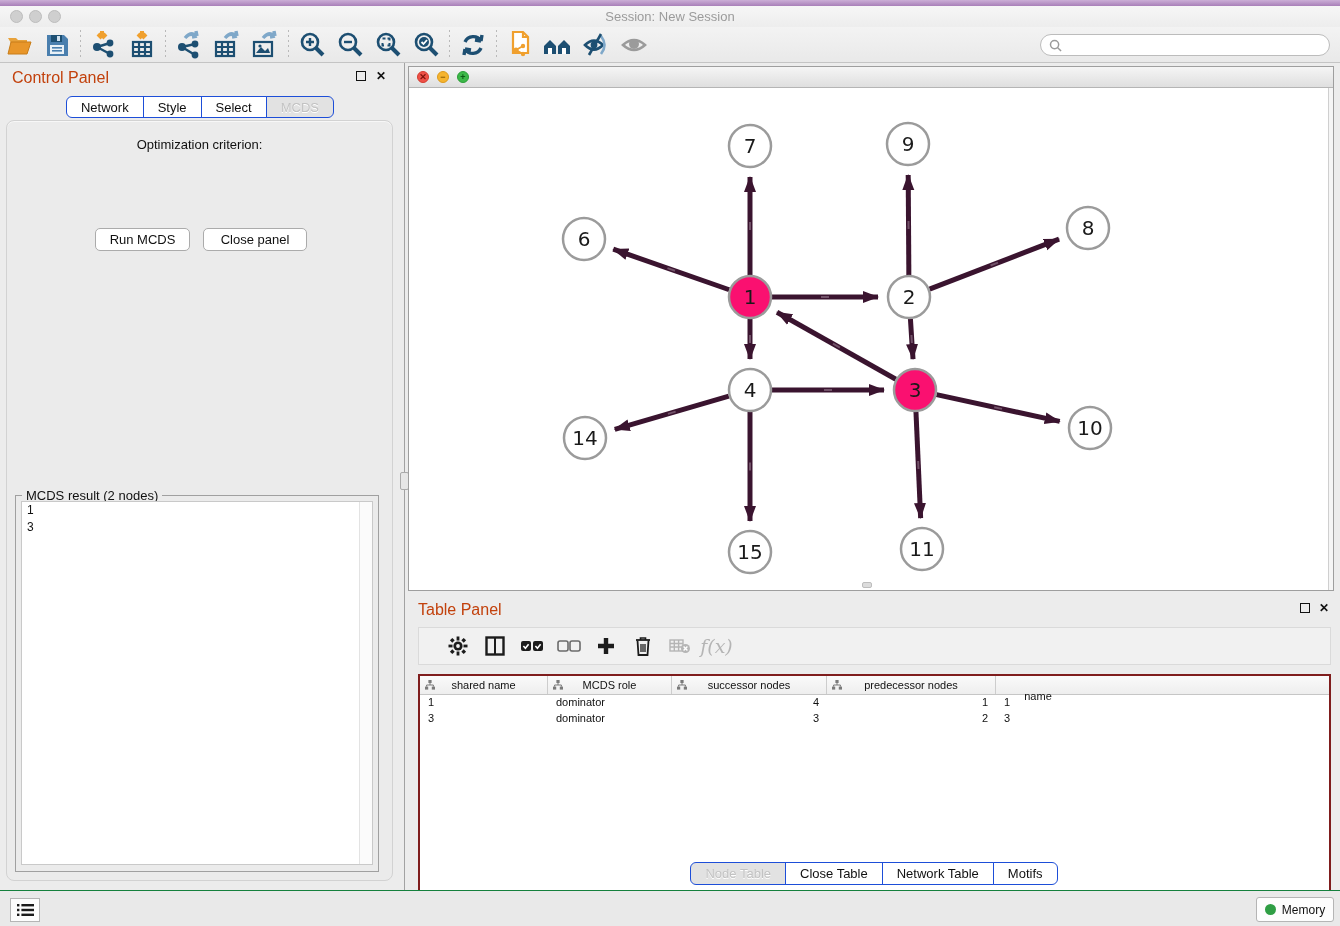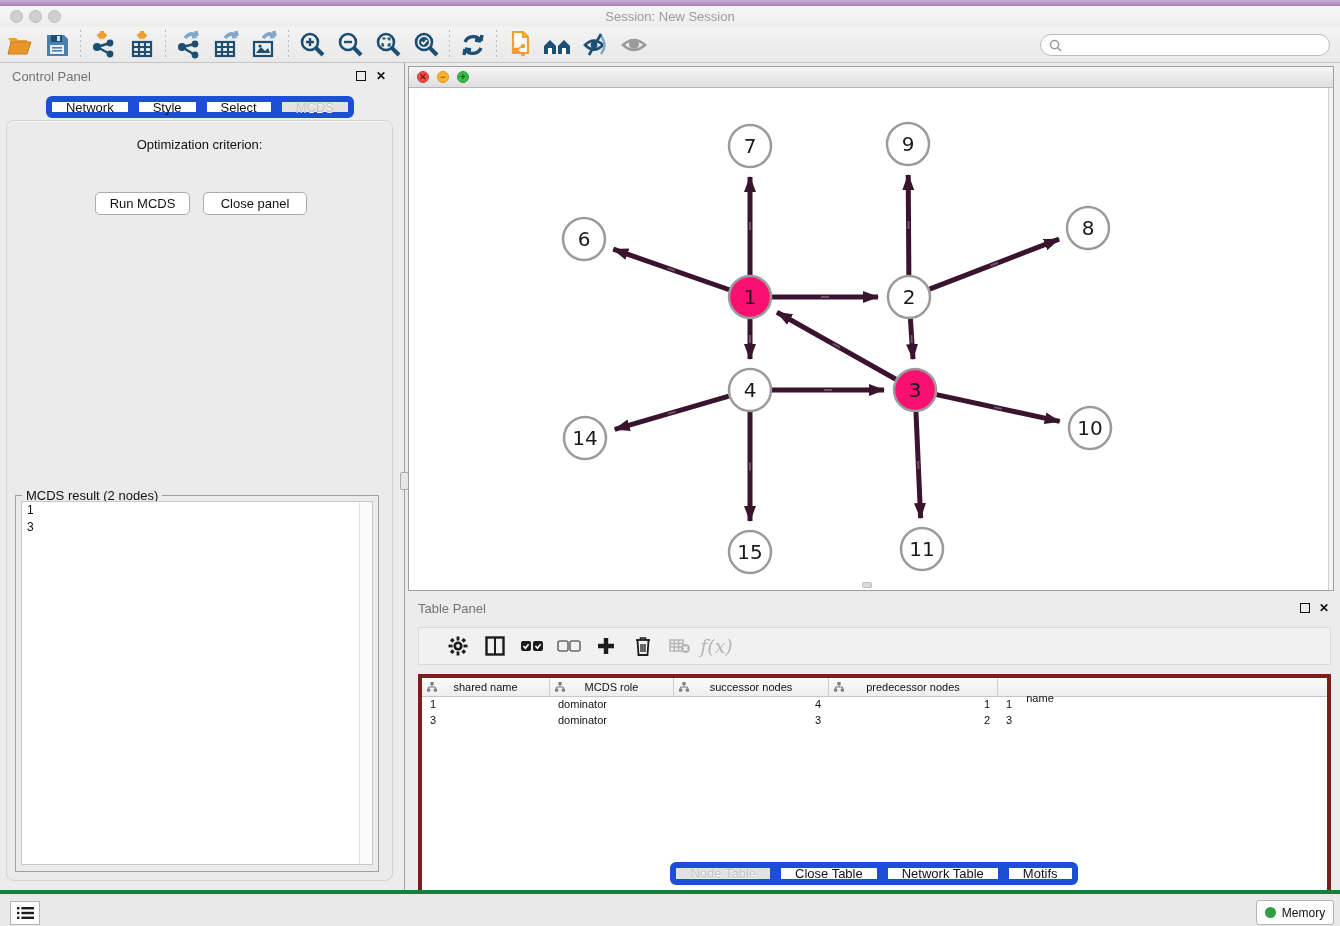--- a/index.html
+++ b/index.html
@@ -26,43 +26,43 @@
   .tsep { width:1px; height:30px; margin:0 4px;
      background-image:linear-gradient(#b9b9b9 40%, transparent 40%);
      background-size:1px 5px; }
   .searchbox { position:absolute; right:10px; top:7px; width:290px; height:22px;
      background:#fff; border:1px solid #bcbcbc; border-radius:12px;
      display:flex; align-items:center; padding-left:8px; }
   .searchbox input { border:none; outline:none; flex:1; font-size:12px; background:transparent; }
 
   
   .panel-title-row { position:absolute; left:0; right:0; top:0; height:26px; }
-  .panel-title { position:absolute; left:12px; top:6px; font-size:13px; color:#737373; }
+  .panel-title { position:absolute; left:12px; top:6px; font-size:16px; color:#c2410c; }
   .wicon { position:absolute; top:6px; width:14px; height:14px; font-size:12px; color:#111;
      display:flex; align-items:center; justify-content:center; line-height:1; cursor:default; }
   .float-icon { font-size:11px; border:1.5px solid #111; width:10px; height:10px; margin-top:2px; }
 
   
   .control-panel { position:absolute; left:0; top:63px; width:400px; height:827px; }
   .ctl-tabs { position:absolute; left:0; right:0; top:33px; display:flex; justify-content:center; }
-  .tabbtn { height:22px; font-size:13px; color:#111; background:#fff; border:6px solid #1d4ed8;
+  .tabbtn { height:22px; font-size:13px; color:#111; background:#fff; border:1px solid #1d4ed8;
      padding:0 14px; margin-left:-1px; display:flex; align-items:center; white-space:nowrap; }
   .tabbtn:first-child { border-radius:6px 0 0 6px; margin-left:0; }
   .tabbtn:last-child { border-radius:0 6px 6px 0; }
   .tabbtn.active { background:#e2e2e2; color:#c2c2c2; text-shadow:0 1px 0 #fff; }
   .ctl-box { position:absolute; left:6px; right:7px; top:57px; bottom:9px;
      background:#ebebeb; border:1px solid #d2d2d2; border-radius:8px; box-shadow:inset 0 1px 0 #f7f7f7; }
   .opt-label { position:absolute; left:0; right:0; top:16px; text-align:center; font-size:13px; color:#111; }
   .dropdown { position:absolute; left:39px; top:38px; width:308px; height:23px; background:#fff;
      border:1px solid #a9a9a9; border-radius:5px; display:flex; align-items:center;
      font-size:13px; padding-left:12px; color:#111; }
   .dropdown .chev { position:absolute; right:7px; top:3px; }
   .pushbtn { position:absolute; height:23px; background:#fff; border:1px solid #ababab;
      border-radius:5px; font-size:13px; color:#111; display:flex; align-items:center;
-     justify-content:center; font-family:"Liberation Sans",sans-serif; }
+     justify-content:center; font-family:"Liberation Sans",sans-serif;margin-top:36px; }
   .result-fs { position:absolute; left:8px; right:13px; top:374px; height:377px;
      border:1px solid #a0a0a0; }
   .result-legend { position:absolute; left:6px; top:-8px; background:#ebebeb; padding:0 4px;
      font-size:13px; color:#111; }
   .result-area { position:absolute; left:5px; right:5px; top:5px; bottom:6px; background:#fff;
      border:1px solid #c9c9c9; font-size:12px; color:#111; overflow:hidden; }
   .result-area .line { padding:0 0 0 5px; line-height:17px; }
   .result-area .vscroll { position:absolute; right:0; top:0; bottom:0; width:13px;
      background:#fbfbfb; border-left:1px solid #e3e3e3; }
 
@@ -90,35 +90,35 @@
   .vtrack { position:absolute; right:0; top:0; bottom:0; width:5px; background:#f5f5f5;
      border-left:1px solid #cfcfcf; }
 
   
   .table-panel { position:absolute; left:408px; top:595px; width:932px; height:293px; }
   .tp-toolbar { position:absolute; left:10px; right:9px; top:32px; height:38px;
      background:#f1f1f1; border:1px solid #dadada; display:flex; align-items:center; padding-left:20px; }
   .tp-tbtn { width:37px; height:30px; display:flex; align-items:center; justify-content:center; }
   .fx { font-family:"DejaVu Serif", serif; font-style:italic; font-size:19px; color:#b5b5b5; }
   .tbl { position:absolute; left:10px; right:9px; top:79px; height:224px; background:#fff;
-     border:4px solid #7f1d1d; overflow:hidden; }
+     border:2px solid #7f1d1d; overflow:hidden; }
   .tbl-header { display:flex; height:19px; border-bottom:1px solid #c6c6c6;
      background:linear-gradient(#fafafa,#eeeeee); }
   .th { display:flex; align-items:center; justify-content:center; gap:5px; font-size:11px;
      color:#111; border-right:1px solid #cdcdcd; position:relative; }
   .th svg { position:absolute; left:5px; }
   .tbl-row { display:flex; height:16px; font-size:11px; color:#111; }
   .td { padding:1px 8px 0 8px; overflow:hidden; white-space:nowrap; }
   .td.right { text-align:right; }
   .tp-tabs { position:absolute; left:0; right:0; top:267px; display:flex; justify-content:center; }
   .tp-tabs .tabbtn { height:23px; }
 
   
   .statusbar { position:absolute; left:0; top:890px; width:1340px; height:36px;
-     background:#e9e9e9; border-top:4px solid #15803d;padding-left:27px; }
+     background:#e9e9e9; border-top:1px solid #15803d;padding-left:27px; }
   .list-btn { position:absolute; left:10px; top:7px; width:30px; height:24px; background:#fdfdfd;
      border:1px solid #b5b5b5; display:flex; align-items:center; justify-content:center; }
   .mem-btn { position:absolute; right:6px; top:6px; width:78px; height:25px; background:#fdfdfd;
      border:1px solid #b5b5b5; border-radius:3px; display:flex; align-items:center;
      justify-content:center; gap:6px; font-size:12px; color:#111; }
   .mem-dot { width:11px; height:11px; border-radius:50%; background:#2f9e44; }
 </style>
 </head>
 <body>
 

